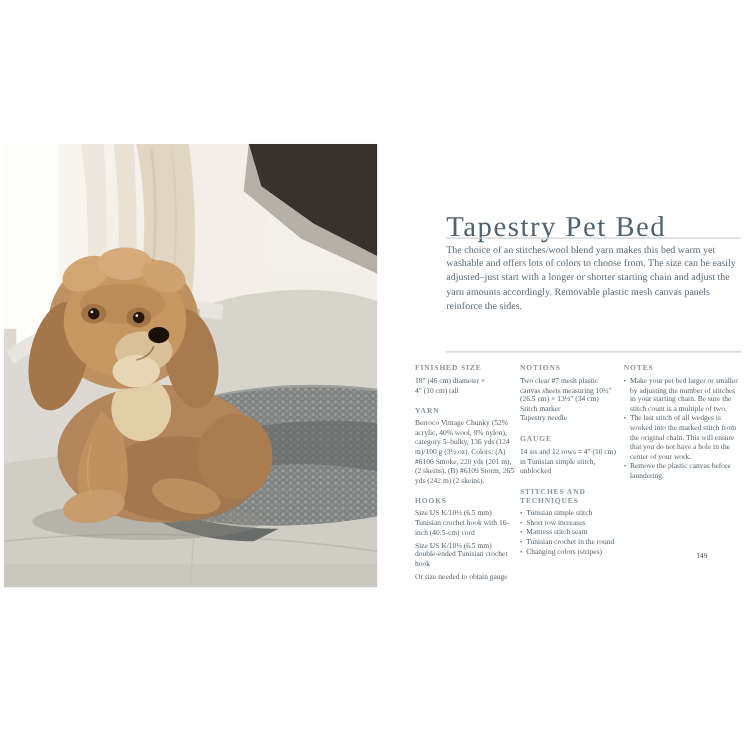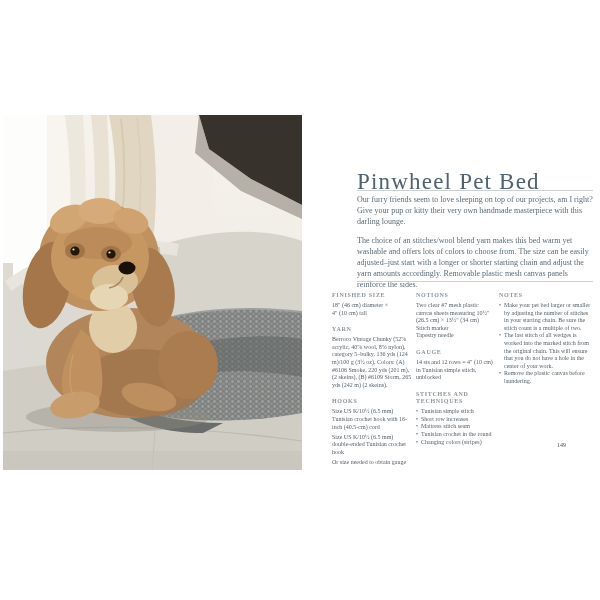--- a/index.html
+++ b/index.html
@@ -115,25 +115,24 @@
       <circle cx="70.5" cy="134.5" r="1.1" fill="#e8e3da"></circle>
       <circle cx="106.5" cy="137.5" r="1.1" fill="#e8e3da"></circle>
       <ellipse cx="112" cy="166" rx="23" ry="16" fill="#d9c096"></ellipse>
       <ellipse cx="106" cy="182" rx="19" ry="13" fill="#e6d6b4"></ellipse>
       <ellipse cx="124" cy="153" rx="8.5" ry="6.5" fill="#19100a"></ellipse>
       <path d="M120,162 C118,168 112,172 106,173" stroke="#7c5532" stroke-width="1.4" fill="none" opacity="0.6"></path>
     </g>
   </svg>
 </div>
 
-<h1 class="abs title">Pinwheel Pet Bed</h1>
+<h1 class="abs title">Tapestry Pet Bed</h1>
 <div class="abs rule rule-1"></div>
 
 <div class="abs intro">
-  <p>Our furry friends seem to love sleeping on top of our projects, am I right? Give your pup or kitty their very own handmade masterpiece with this darling lounge.</p>
   <p>The choice of an stitches/wool blend yarn makes this bed warm yet washable and offers lots of colors to choose from. The size can be easily adjusted–just start with a longer or shorter starting chain and adjust the yarn amounts accordingly. Removable plastic mesh canvas panels reinforce the sides.</p>
 </div>
 <div class="abs rule rule-2"></div>
 
 <div class="abs columns">
 
   <div class="col col-1">
     <div class="sec">
       <h4 class="sec-h">Finished Size</h4>
       <p class="small" style="margin-top:0;">18" (46 cm) diameter ×</p>

